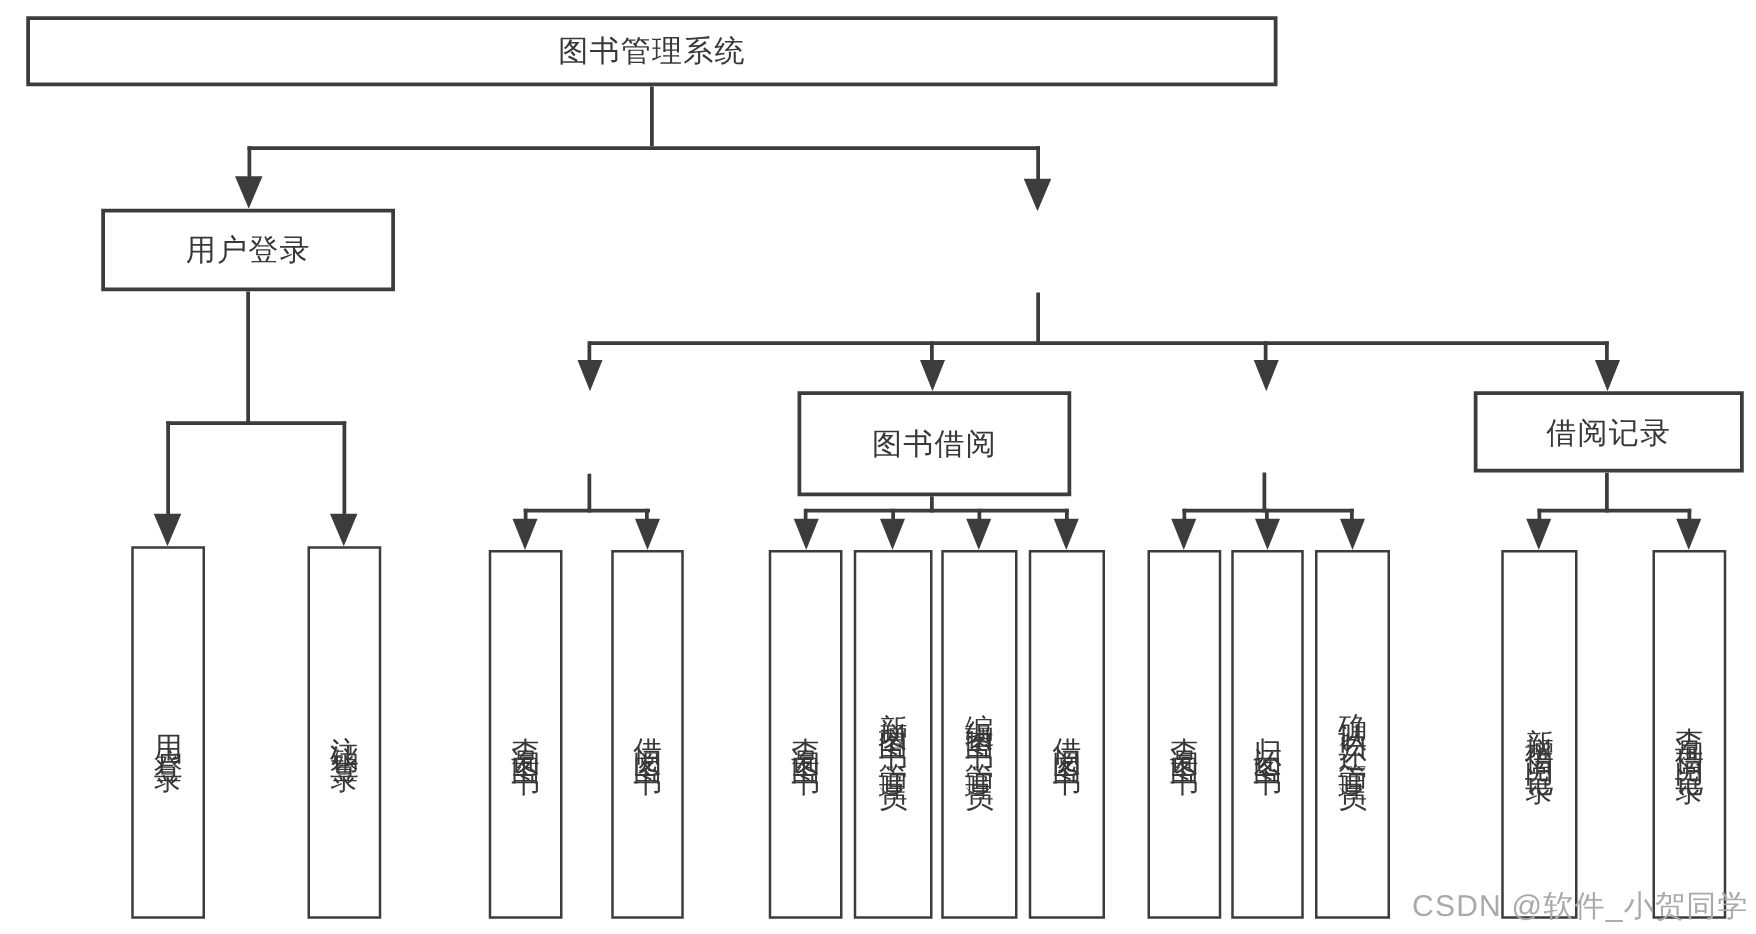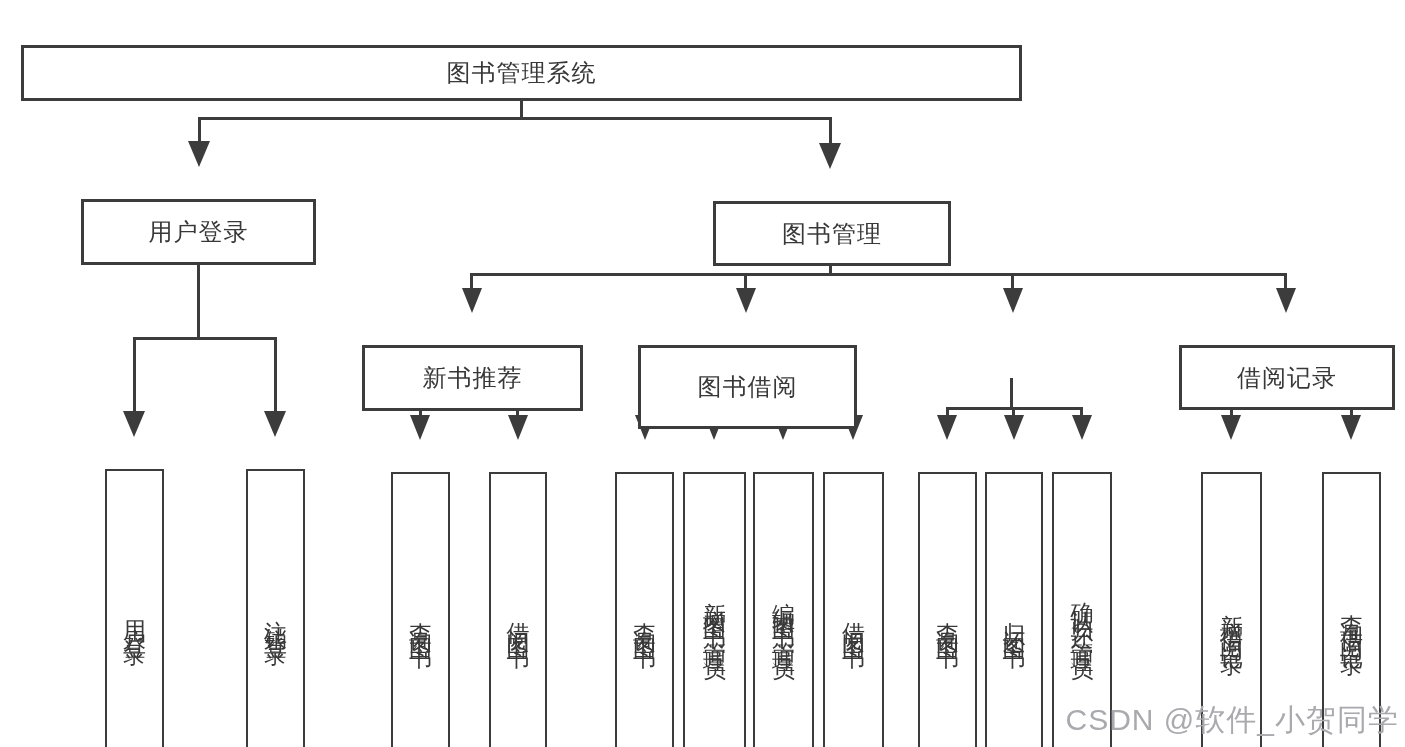--- a/index.html
+++ b/index.html
@@ -8,36 +8,36 @@
     --watermark:#a9a9ae;
     --background:#ffffff;
   }
   html,body{margin:0;padding:0;background:var(--background);}
   .canvas{
     position:relative;width:1405px;height:747px;background:var(--background);
     font-family:"Liberation Sans",sans-serif;overflow:hidden;color:var(--text);
   }
   .box{
     position:absolute;border:3px solid var(--line);background:var(--background);
-    display:flex;align-items:center;justify-content:center;box-sizing:border-box;margin-top:32px;
+    display:flex;align-items:center;justify-content:center;box-sizing:border-box;
   }
   .box.h span{font-size:24px;letter-spacing:1px;white-space:nowrap;}
   .box.v{border-width:2.5px;}
   .vtext{
     writing-mode:vertical-rl;text-orientation:mixed;
     font-size:23px;letter-spacing:8px;line-height:1;max-height:100%;
   }
   .vl{position:absolute;width:3px;background:var(--line);}
   .hl{position:absolute;height:3px;background:var(--line);}
   .ah{position:absolute;width:0;height:0;
       border-left:10px solid transparent;border-right:10px solid transparent;
       border-top:25px solid var(--line);}
   .ah.lg{border-left-width:11px;border-right-width:11px;border-top-width:26px;}
   .watermark{
-    position:absolute;right:6px;bottom:6px;font-size:30px;
+    position:absolute;right:6px;bottom:6px;font-size:24px;
     color:var(--watermark);letter-spacing:1px;white-space:nowrap;
   }
 </style>
 </head>
 <body>
 
 <div class="canvas">
 
   <div class="vl" style="left:520px;top:69px;height:48px"></div>
   <div class="hl" style="left:198px;top:117px;width:634px"></div>
@@ -98,27 +98,21 @@
   <div class="vl" style="left:1350px;top:407px;height:12px"></div>
   <div class="ah" style="left:1341px;top:415px"></div>
 
   <div class="box h" style="left:21px;top:13px;width:1001px;height:56px">
     <span>图书管理系统</span>
   </div>
 
   <div class="box h" style="left:81px;top:167px;width:235px;height:66px">
     <span>用户登录</span>
   </div>
-  <div class="box h" style="left:713px;top:169px;width:238px;height:65px">
-    <span>图书管理</span>
-  </div>
 
-  <div class="box h" style="left:362px;top:313px;width:221px;height:66px">
-    <span>新书推荐</span>
-  </div>
   <div class="box h" style="left:638px;top:313px;width:219px;height:84px">
     <span>图书借阅</span>
   </div>
   <div class="box h" style="left:1179px;top:313px;width:216px;height:65px">
     <span>借阅记录</span>
   </div>
 
   <div class="box v" style="left:105px;top:437px;width:59px;height:298px">
     <span class="vtext">用户登录</span>
   </div>

